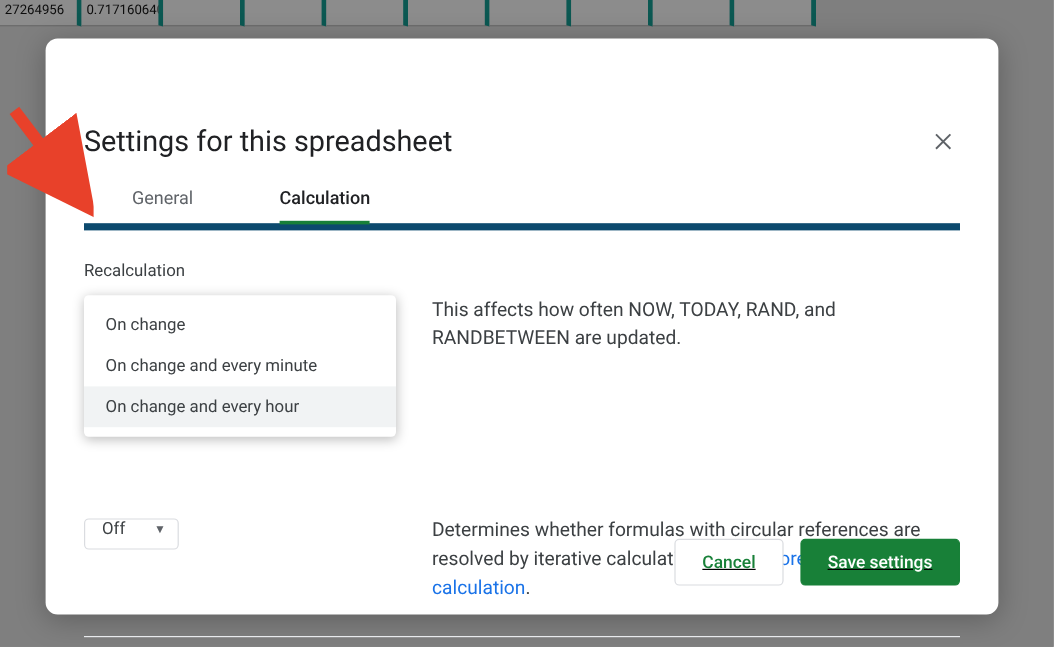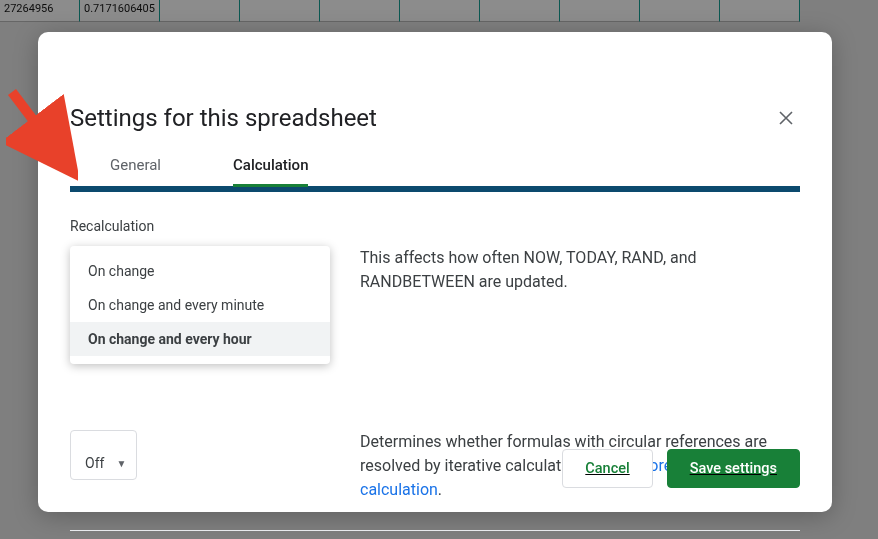--- a/index.html
+++ b/index.html
@@ -9,22 +9,22 @@
     background: #666;
     position: relative;
     overflow: hidden;
   }
   .sheet-bg {
     position: absolute; inset: 0;
     background: #aaa;
   }
   .sheet-row { display: flex; height: 22px; }
   .sheet-cell {
-    width: 80px; height: 22px;
-    border-right: 1px solid #0f766e;
+    width: 68px; height: 22px;
+    border-right: 4px solid #0f766e;
     border-bottom: 1px solid #888;
     font-size: 11px; color: #111;
     padding: 2px 4px;
     background: #bbb;
     overflow: hidden;
   }
   .overlay {
     position: absolute; inset: 0;
     background: rgba(0,0,0,0.25);
   }
@@ -88,24 +88,24 @@
     padding: 8px 0;
   }
   .dd-item {
     padding: 9px 18px;
     font-size: 14px; color: #3c4043;
     cursor: pointer;
   }
   .dd-item.hover { background: #f1f3f4; }
   .iter-section { margin-top: 136px; }
   .select-closed {
-    display: inline-flex; align-items: center; gap: 12px;
+    display: inline-flex; align-items: center; gap: 24px;
     border: 1px solid #dadce0;
     border-radius: 4px;
-    padding: 24px 10px 8px 14px;
+    padding: 0 10px 8px 14px;
     font-size: 14px; color: #3c4043;
     cursor: pointer;
   }
   .select-closed .caret { font-size: 10px; color: #5f6368; }
   .divider { height: 1px; background: #e8eaed; margin-top: 28px; }
   .footer {
     position: absolute;
     bottom: 24px; right: 32px;
     display: flex; gap: 14px; text-decoration: underline;
   }
@@ -177,21 +177,21 @@
   </div>
 
   <div class="content">
     <div class="section-label">Recalculation</div>
 
     <div class="row">
       <div class="left-col">
         <div class="dropdown-open">
           <div class="dd-item">On change</div>
           <div class="dd-item">On change and every minute</div>
-          <div class="dd-item hover" style="position:relative;font-weight:bold;">On change and every hour</div>
+          <div class="dd-item hover" style="position:relative;">On change and every hour</div>
         </div>
       </div>
       <div class="right-col">This affects how often NOW, TODAY, RAND, and RANDBETWEEN are updated.</div>
     </div>
 
     <div class="iter-section">
       <div class="row">
         <div class="left-col">
           <div class="select-closed">
             <span>Off</span>

